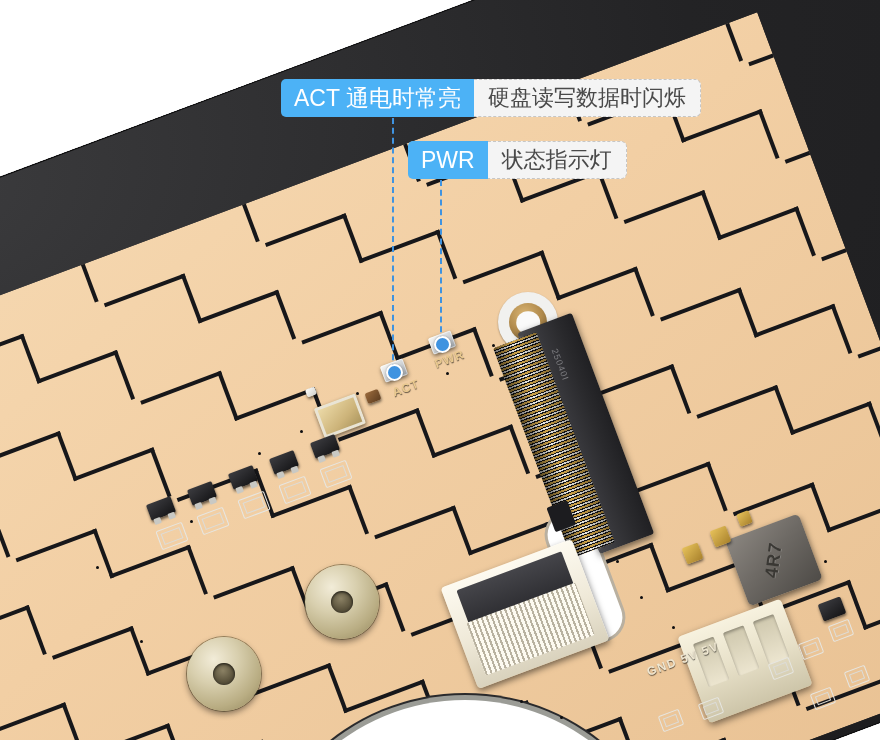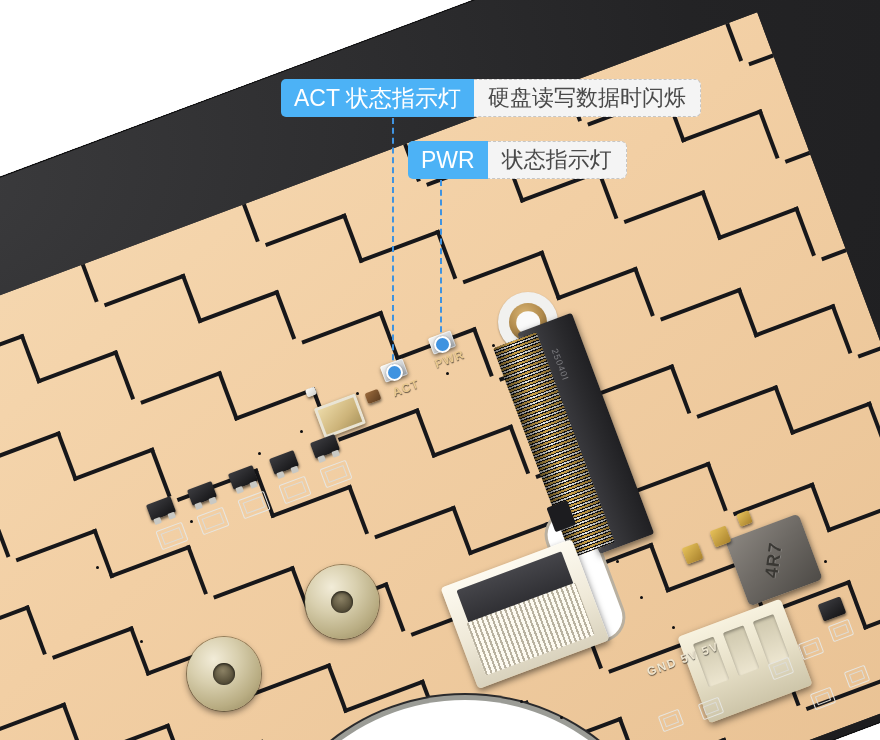--- a/index.html
+++ b/index.html
@@ -533,21 +533,21 @@
         <div class="vhole" style="left:824px;top:560px;"></div>
       </div>
   </div>
 
   <div class="leader" style="left:392px;top:118px;height:252px;"></div>
   <div class="leader" style="left:440px;top:180px;height:162px;"></div>
   <div class="dot" style="left:386px;top:364px;"></div>
   <div class="dot" style="left:434px;top:336px;"></div>
 
   <div class="callout-row" style="left:281px;top:79px;">
-    <div class="badge">ACT 状态指示灯</div>
+    <div class="badge">ACT 通电时常亮</div>
     <div class="desc">硬盘读写数据时闪烁</div>
   </div>
 
   <div class="callout-row" style="left:408px;top:141px;">
     <div class="badge">PWR</div>
     <div class="desc">状态指示灯</div>
   </div>
 
 </div>
 

